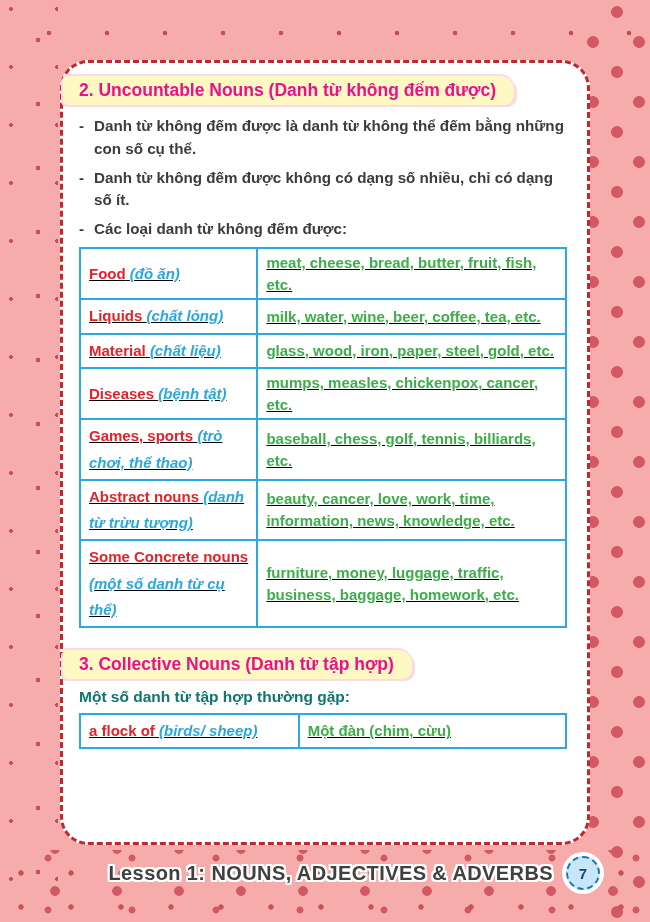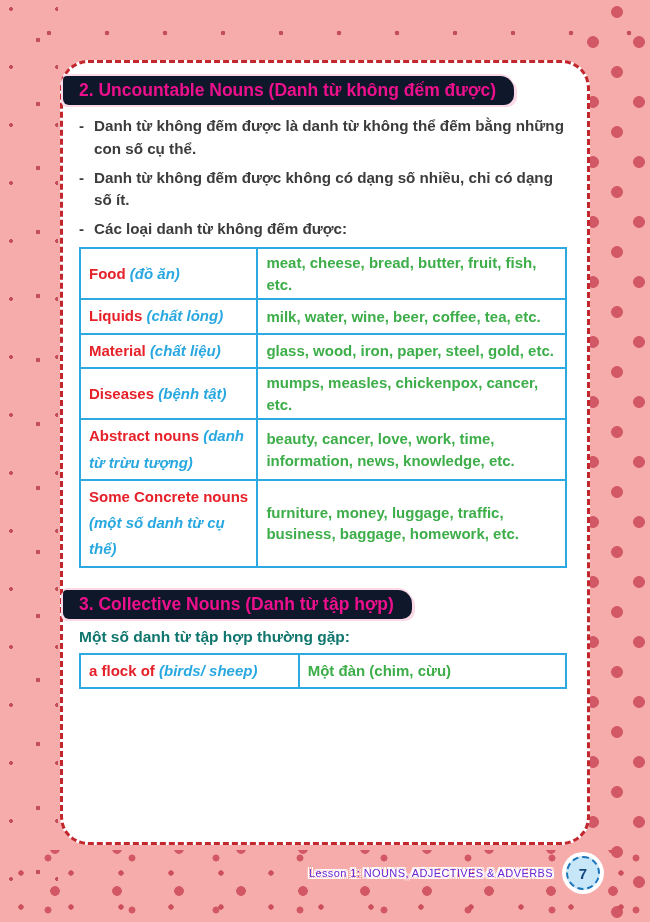--- a/index.html
+++ b/index.html
@@ -47,41 +47,42 @@
     left:60px; top:60px; width:530px; height:785px;
     background:#FFFFFF;
     border:3px dashed #C1272D;
     border-radius:28px;
     padding:13px 20px 10px 16px;
   }
   .section-title {
     display:inline-block;
     font-size:17.5px; font-weight:bold;
     color:#EC108C;
-    background:#0f172a;
+    background:#fef9c3;
     box-shadow:3px 2px 0 #FBD9E7, -2px 2px 0 #FBD9E7, 0 -2px 0 #FBD9E7;
     border-radius:4px 14px 10px 6px;
     padding:4px 18px 4px 16px;
     margin-left:-16px;
   }
   .bullets { margin-top:10px; margin-bottom:6px; }
   .bullet {
     position:relative;
     padding-left:15px;
     color:#3C3C3C;
     font-weight:bold;
     font-size:15.2px;
     line-height:1.5;
     margin:6px 0;
   }
   .bullet .marker { position:absolute; left:0; top:0; }
   table {
     width:100%;
     border-collapse:collapse;
     table-layout:fixed;
+    text-decoration:underline;
   }
   td {
     border:2px solid #2CA9E1;
     vertical-align:middle;
     padding:3px 8px;
     font-size:15px;
     font-weight:bold;
   }
   #uncountable-table col.c1 { width:36.5%; }
   #collective-table col.c1 { width:45%; }
@@ -93,22 +94,22 @@
   .intro {
     color:#0f766e; font-weight:bold; font-size:15.5px;
     margin:9px 0 7px 0;
   }
   .footer {
     position:absolute; z-index:2;
     right:46px; bottom:28px;
     display:flex; align-items:center; gap:9px;
   }
   .lesson-text {
-    font-size:11px; font-weight:normal;
-    color:#6d28d9;
+    font-size:20px; font-weight:bold;
+    color:#404040;
     letter-spacing:0.4px;
     text-shadow:
       -2px -2px 0 #fff, 2px -2px 0 #fff, -2px 2px 0 #fff, 2px 2px 0 #fff,
       0 -2px 0 #fff, 0 2px 0 #fff, -2px 0 0 #fff, 2px 0 0 #fff;
   }
   .page-badge-outer {
     width:42px; height:42px; border-radius:50%;
     background:#FFFFFF;
     display:flex; align-items:center; justify-content:center;
   }
@@ -176,20 +177,27 @@
       </tr>
       <tr>
         <td class="left-cell">
           <span class="term">Diseases</span>
           <span class="note">(bệnh tật)</span>
         </td>
         <td class="right-cell">mumps, measles, chickenpox, cancer, etc.</td>
       </tr>
       <tr>
         <td class="left-cell">
+          <span class="term">Games, sports</span>
+          <span class="note">(trò chơi, thể thao)</span>
+        </td>
+        <td class="right-cell">baseball, chess, golf, tennis, billiards, etc.</td>
+      </tr>
+      <tr>
+        <td class="left-cell">
           <span class="term">Abstract nouns</span>
           <span class="note">(danh từ trừu tượng)</span>
         </td>
         <td class="right-cell">beauty, cancer, love, work, time, information, news, knowledge, etc.</td>
       </tr>
       <tr>
         <td class="left-cell">
           <span class="term">Some Concrete nouns</span>
           <span class="note">(một số danh từ cụ thể)</span>
         </td>

